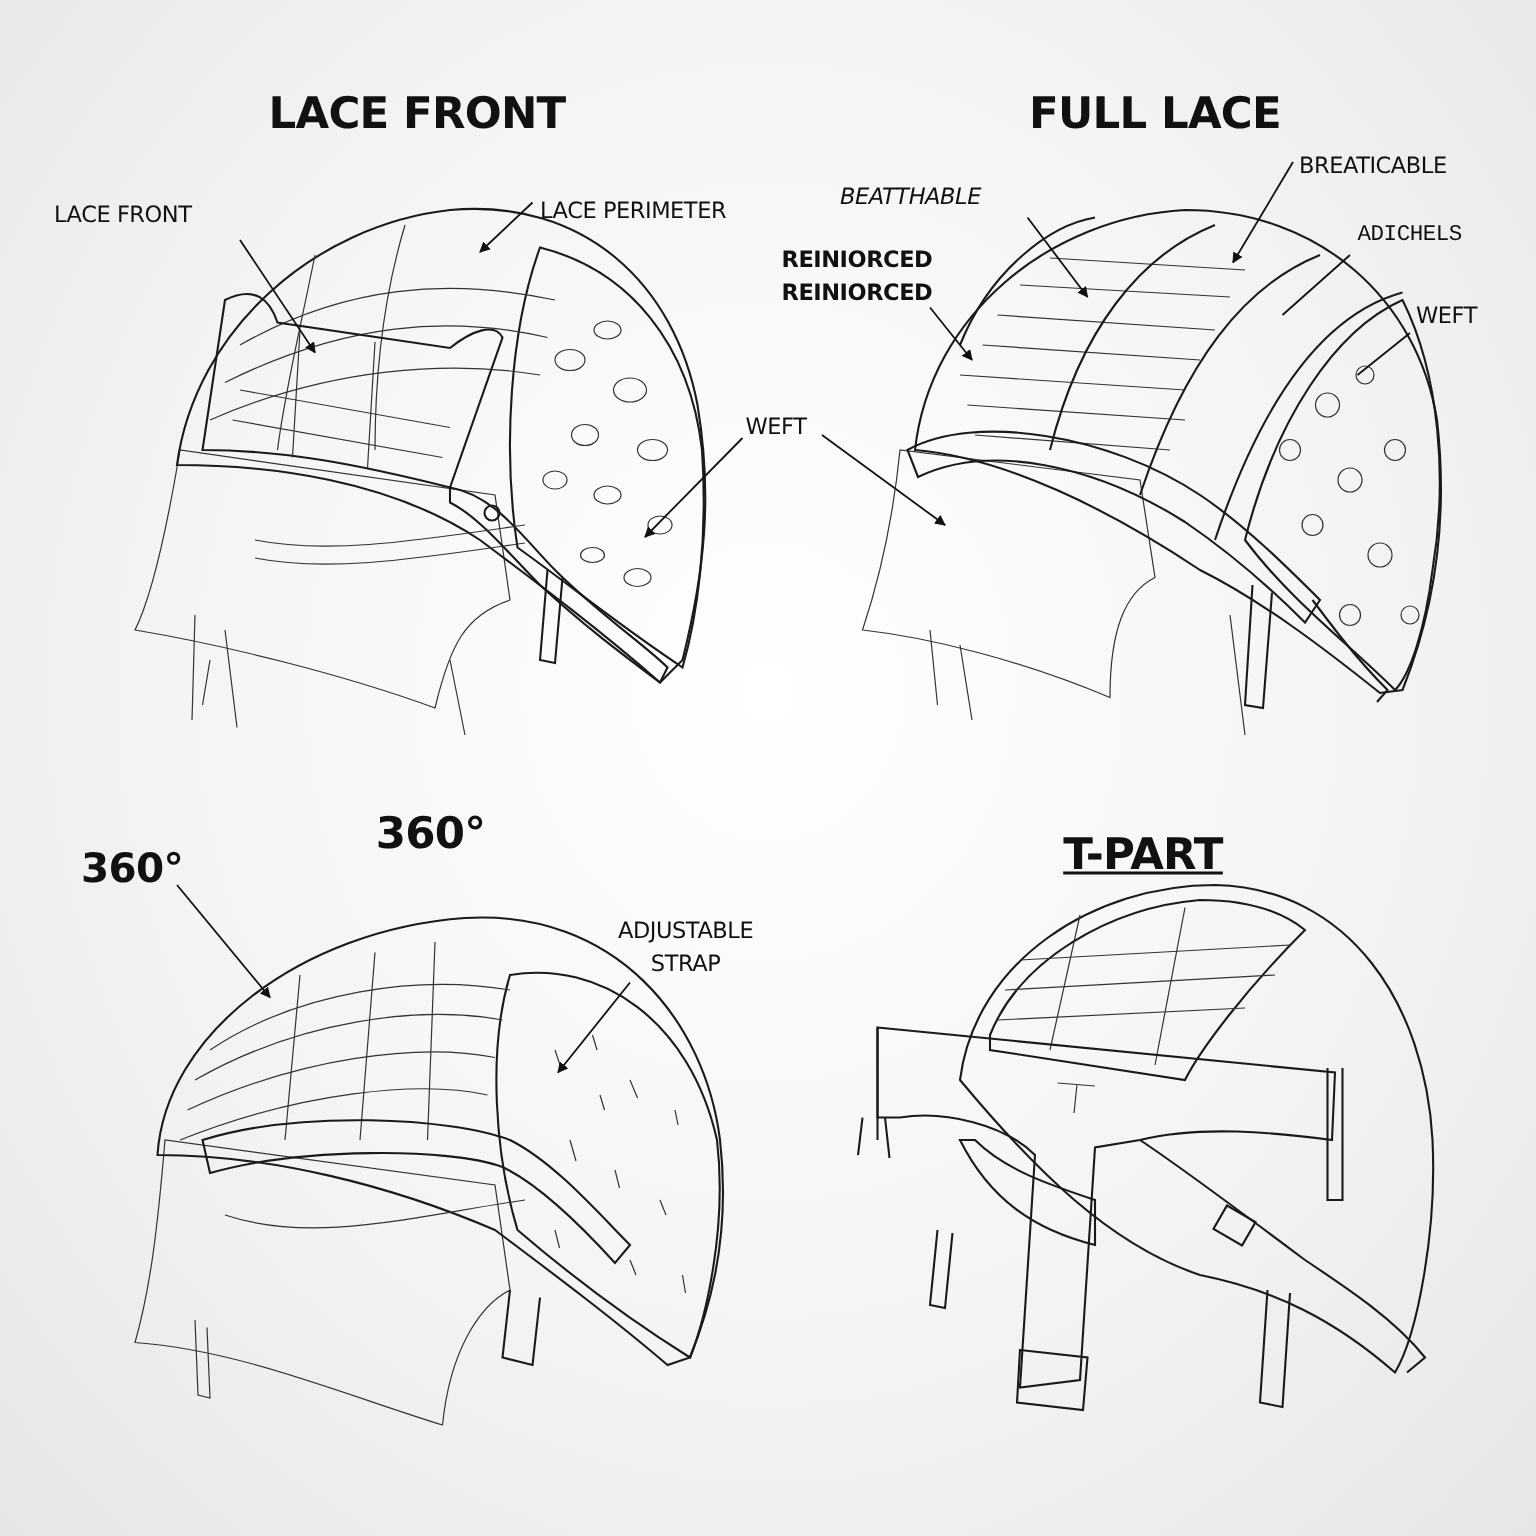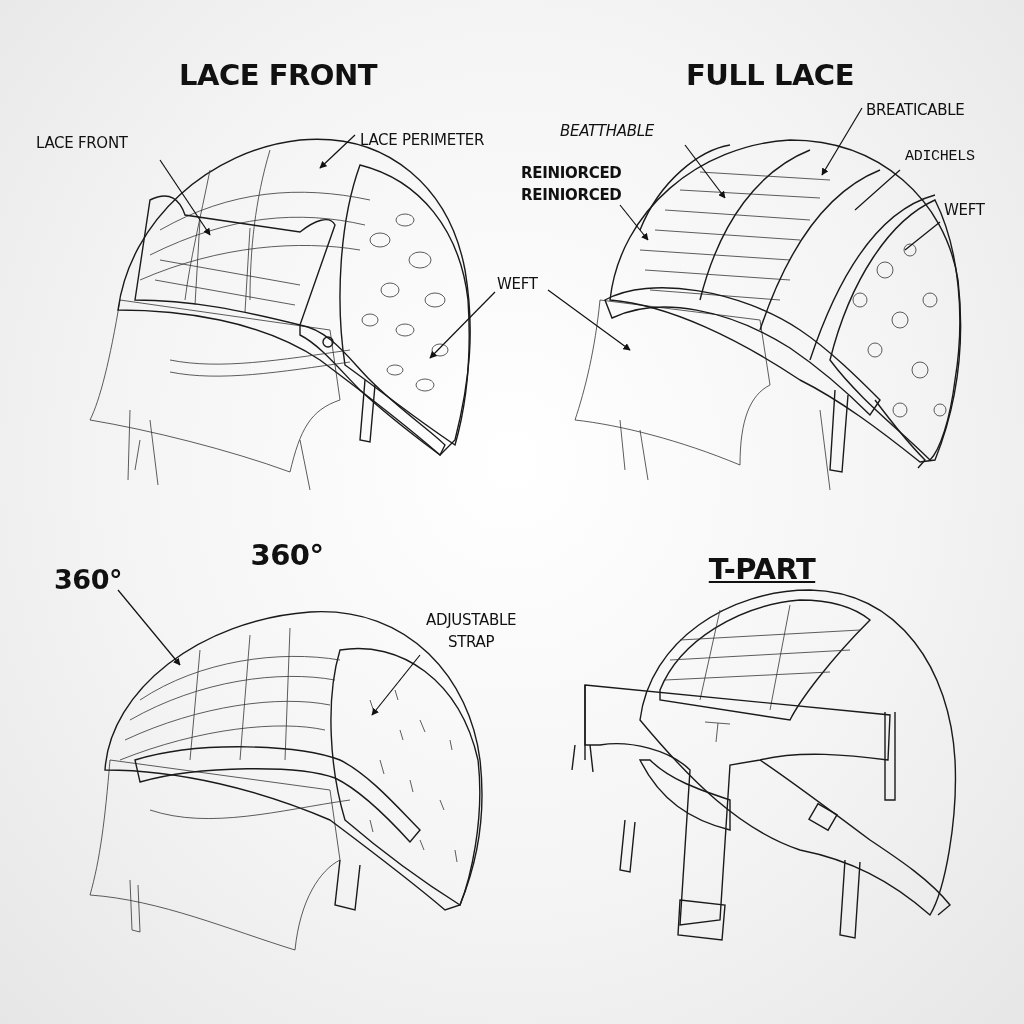--- a/index.html
+++ b/index.html
@@ -38,21 +38,21 @@
 <div class="label" style="left:560px; top:120px;font-style:italic;">BEATTHABLE</div>
 <div class="label" style="left:866px; top:99px;">BREATICABLE</div>
 <div class="label" style="left:521px; top:162px;font-weight:bold;">
   <div>REINIORCED</div>
   <div>REINIORCED</div>
 </div>
 <div class="label" style="left:905px; top:146px;font-family:Liberation Mono, monospace;">ADICHELS</div>
 <div class="label" style="left:944px; top:199px;">WEFT</div>
 
 <div class="title" style="left:88px; top:564px; font-size:27px;">360°</div>
-<div class="label center" style="left:426px; top:609px;">
+<div class="label center" style="left:412px; top:609px;">
   <div>ADJUSTABLE</div>
   <div>STRAP</div>
 </div>
 
 <svg class="art" viewBox="0 0 1024 1024">
   <defs>
     <pattern id="dots" width="4" height="4" patternUnits="userSpaceOnUse">
       <rect width="4" height="4" fill="#e3e3e3"></rect>
       <circle cx="1" cy="1" r="0.7" fill="#8a8a8a"></circle>
       <circle cx="3" cy="3" r="0.6" fill="#9a9a9a"></circle>

